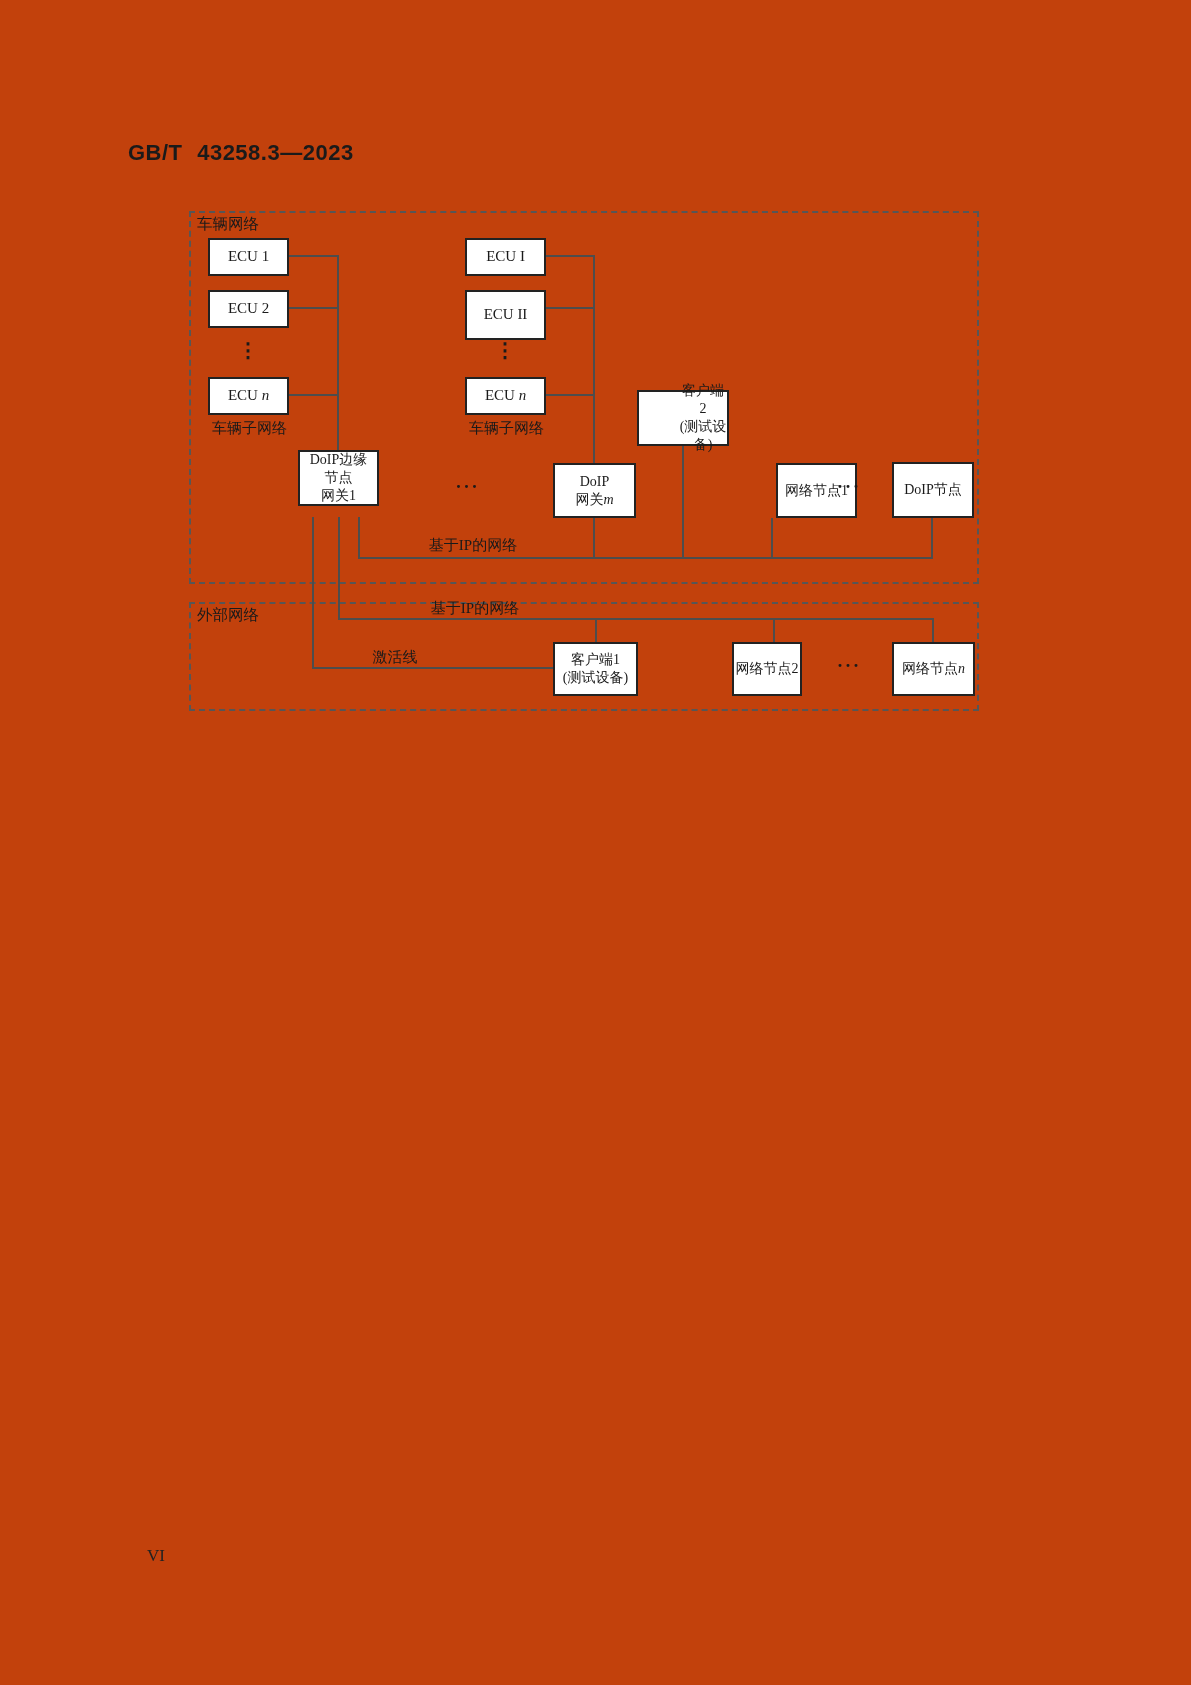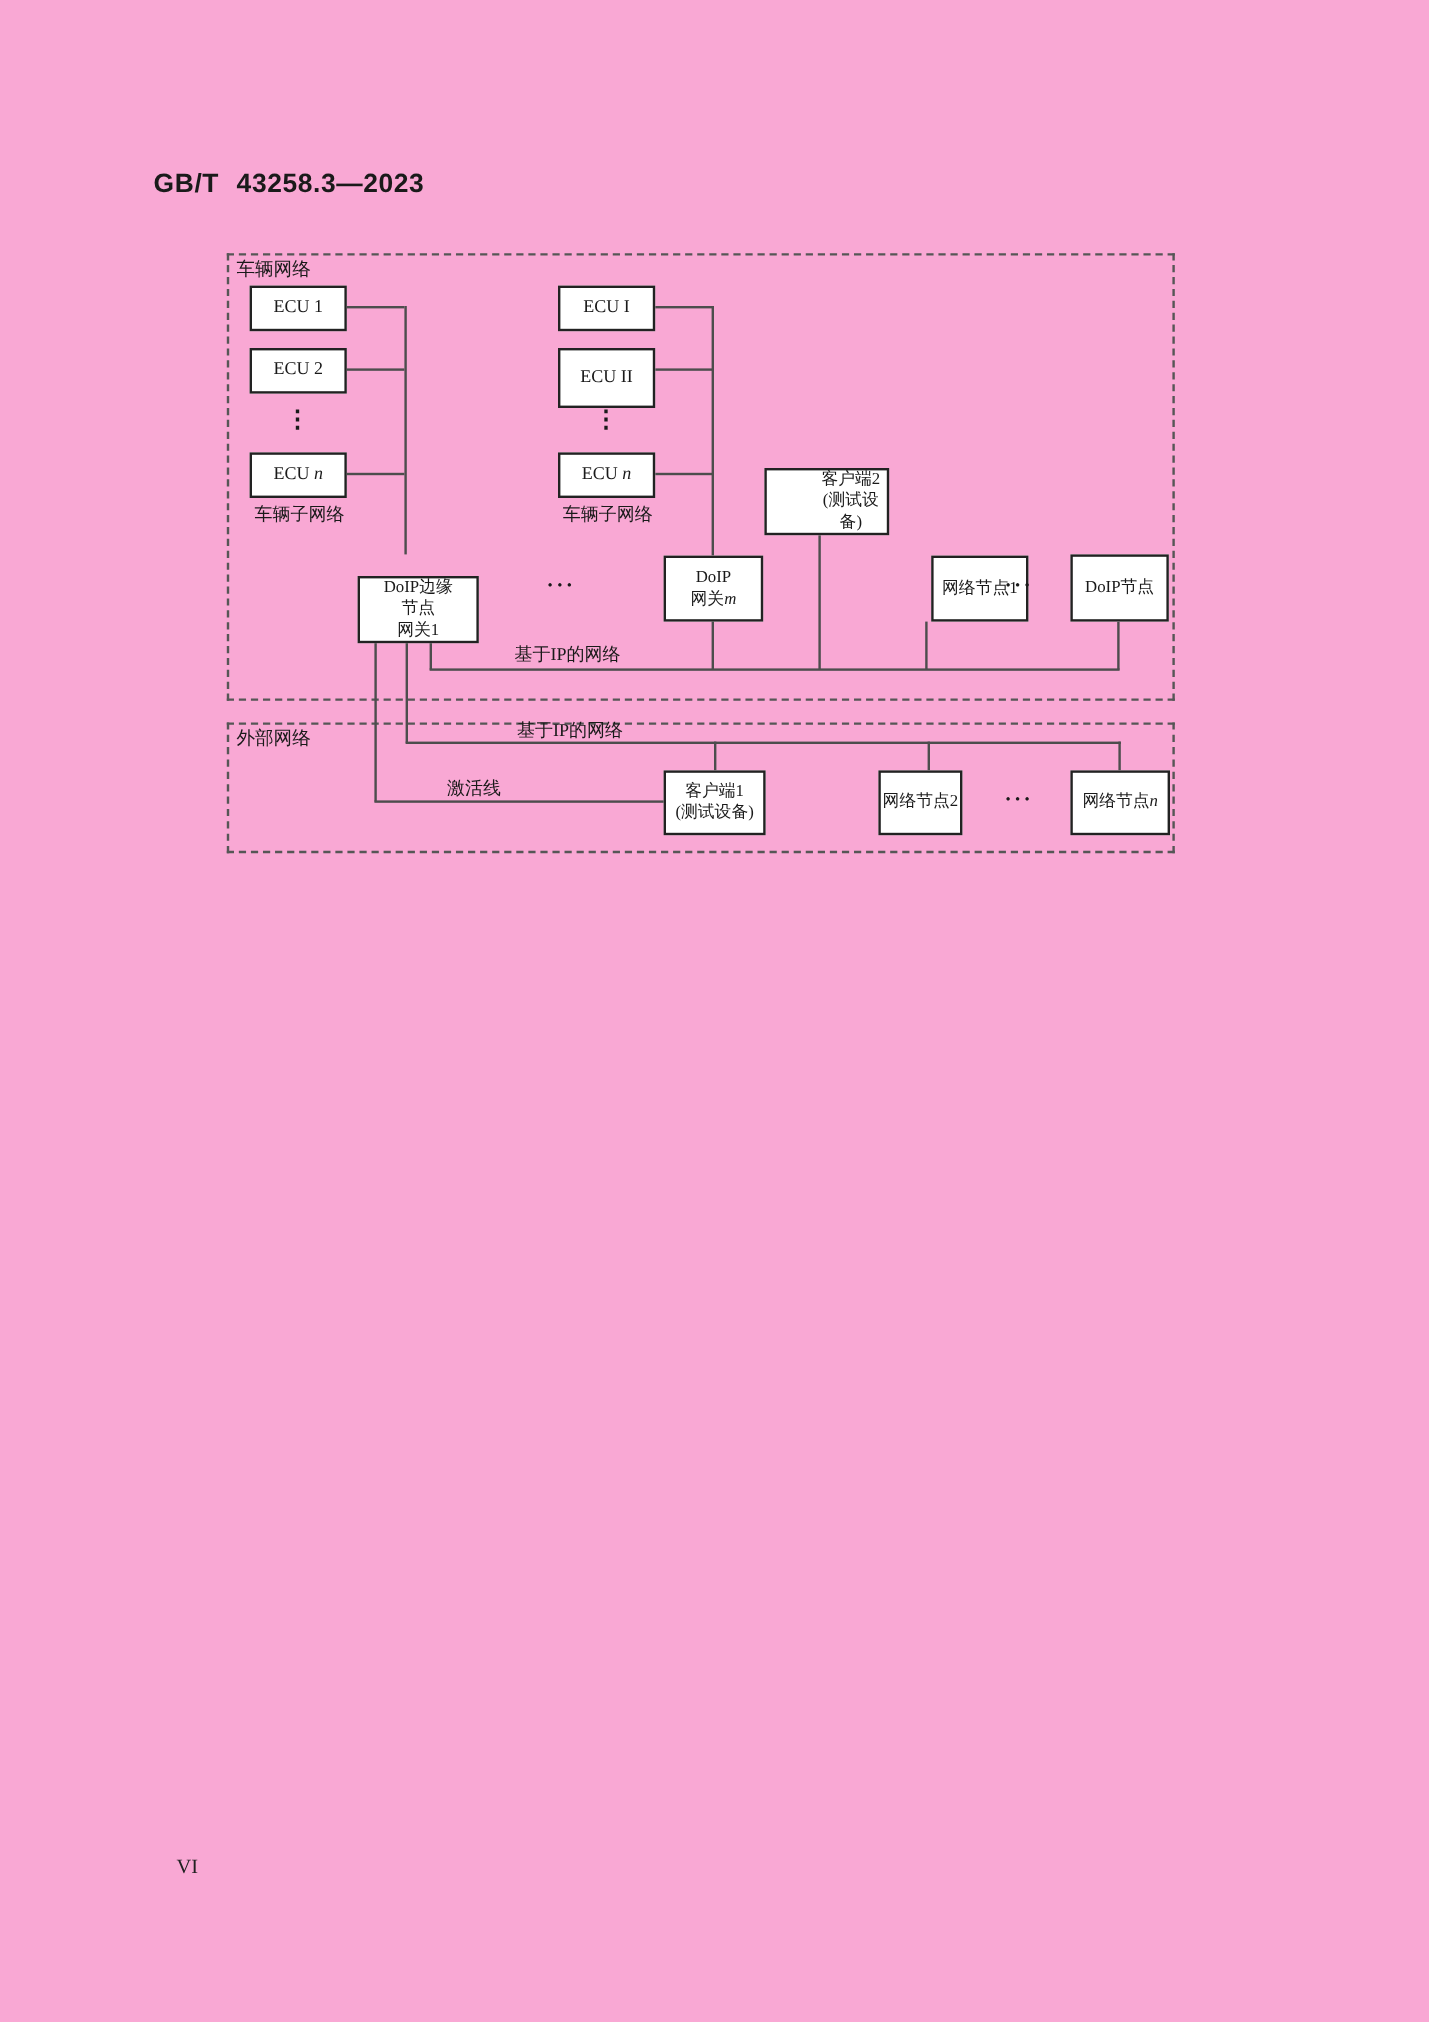--- a/index.html
+++ b/index.html
@@ -1,19 +1,19 @@
 <!DOCTYPE html>
 <html><head>
 <meta charset="utf-8">
 <style>
   * { margin:0; padding:0; box-sizing:border-box; }
   html,body { background:#ffffff; }
   .page {
     position:relative; width:1191px; height:1685px; margin:0 auto;
-    background:#f9a8d4; color:#1a1a1a; overflow:hidden;
+    background:#c2410c; color:#1a1a1a; overflow:hidden;
     font-family:"Liberation Serif","DejaVu Serif",serif;
   }
   .doc-header {
     position:absolute; left:128px; top:140px;
     font-family:"Liberation Sans","DejaVu Sans",sans-serif;
     font-weight:700; font-size:22px; letter-spacing:0.5px; word-spacing:8px;
   }
   .dashedbox { position:absolute; border:2px dashed #565656; background:transparent; z-index:0; }
   .hline { position:absolute; height:1.5px; background:#4d4d4d; z-index:1; }
   .vline { position:absolute; width:1.5px; background:#4d4d4d; z-index:1; }
@@ -88,29 +88,29 @@
     <div class="vdots" style="left:228px;top:338px;width:40px;">⋮</div>
     <div class="box" style="left:208px;top:377px;width:81px;height:38px;"><span><span>ECU </span><i>n</i></span></div>
     <div class="dlabel center" style="left:202px;top:419px;width:95px;">车辆子网络</div>
 
     <div class="box" style="left:465px;top:238px;width:81px;height:38px;">ECU I</div>
     <div class="box" style="left:465px;top:290px;width:81px;height:50px;">ECU II</div>
     <div class="vdots" style="left:485px;top:338px;width:40px;">⋮</div>
     <div class="box" style="left:465px;top:377px;width:81px;height:38px;"><span><span>ECU </span><i>n</i></span></div>
     <div class="dlabel center" style="left:459px;top:419px;width:95px;">车辆子网络</div>
 
-    <div class="box small" style="left:298px;top:480px;width:101px;height:56px;">DoIP边缘
+    <div class="box small" style="left:298px;top:450px;width:81px;height:56px;">DoIP边缘
 节点
 网关1</div>
     <div class="ell" style="left:445px;top:477px;width:45px;">···</div>
     <div class="box small" style="left:553px;top:463px;width:83px;height:55px;">
       <span><span class="bl">DoIP</span><span class="bl"><span>网关</span><i>m</i></span></span>
     </div>
 
-    <div class="box small" style="left:637px;top:390px;width:104px;height:56px;padding-left:40px;">客户端2
+    <div class="box small" style="left:637px;top:390px;width:92px;height:56px;padding-left:40px;">客户端2
 (测试设备)</div>
 
     <div class="box small" style="left:732px;top:463px;width:81px;height:55px;margin-left:44px;">网络节点1</div>
     <div class="ell" style="left:829px;top:477px;width:40px;">···</div>
     <div class="box small" style="left:892px;top:462px;width:82px;height:56px;">DoIP节点</div>
 
     <div class="dlabel center" style="left:413px;top:536px;width:120px;">基于IP的网络</div>
     <div class="dlabel center" style="left:415px;top:599px;width:120px;">基于IP的网络</div>
     <div class="dlabel center" style="left:355px;top:648px;width:80px;">激活线</div>
 

